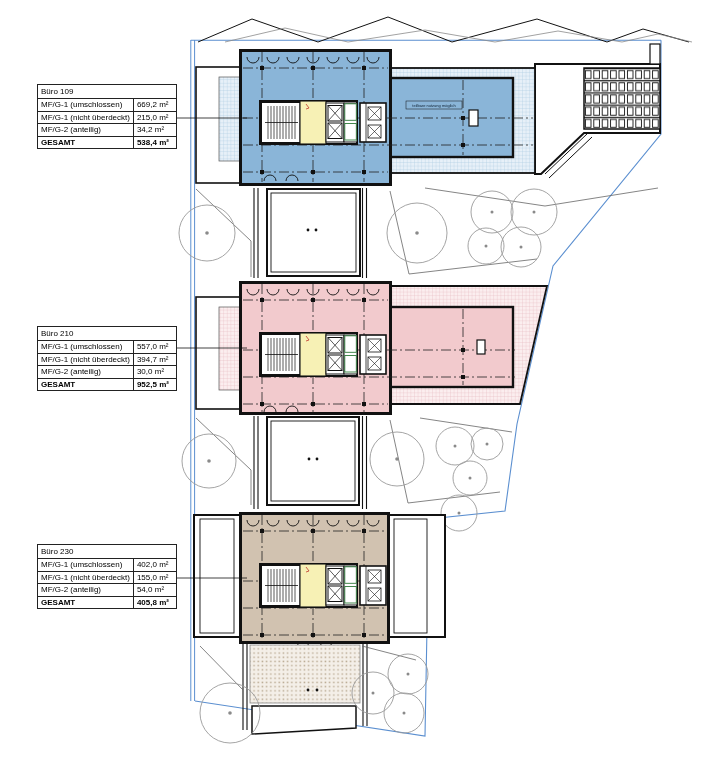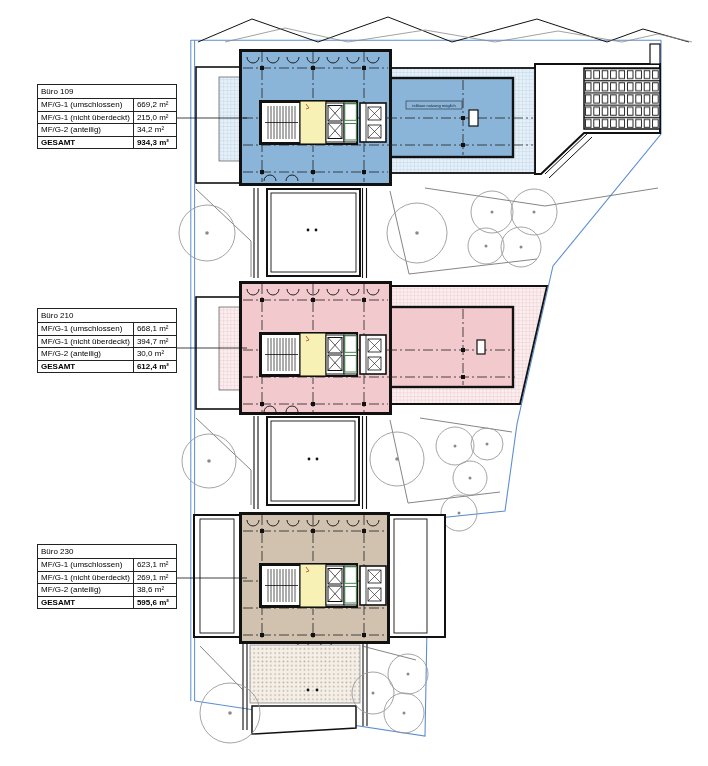--- a/index.html
+++ b/index.html
@@ -269,66 +269,66 @@
   <tr>
           <td>MF/G-1 (nicht überdeckt)</td>
           <td class="val">215,0 m²</td>
         </tr>
   <tr>
           <td>MF/G-2 (anteilig)</td>
           <td class="val">34,2 m²</td>
         </tr>
   <tr class="t-total">
           <td>GESAMT</td>
-          <td class="val">934,3 m²</td>
+          <td class="val">538,4 m²</td>
         </tr>
 </tbody>
     </table>
 
-<table class="area-table" style="top:308px">
+<table class="area-table" style="top:326px">
   <tbody>
         <tr class="t-title">
           <td colspan="2">Büro 210</td>
         </tr>
   <tr>
           <td>MF/G-1 (umschlossen)</td>
-          <td class="val">668,1 m²</td>
+          <td class="val">557,0 m²</td>
         </tr>
   <tr>
           <td>MF/G-1 (nicht überdeckt)</td>
           <td class="val">394,7 m²</td>
         </tr>
   <tr>
           <td>MF/G-2 (anteilig)</td>
           <td class="val">30,0 m²</td>
         </tr>
   <tr class="t-total">
           <td>GESAMT</td>
-          <td class="val">612,4 m²</td>
+          <td class="val">952,5 m²</td>
         </tr>
 </tbody>
     </table>
 
 <table class="area-table" style="top:544px">
   <tbody>
         <tr class="t-title">
           <td colspan="2">Büro 230</td>
         </tr>
   <tr>
           <td>MF/G-1 (umschlossen)</td>
-          <td class="val">623,1 m²</td>
+          <td class="val">402,0 m²</td>
         </tr>
   <tr>
           <td>MF/G-1 (nicht überdeckt)</td>
-          <td class="val">269,1 m²</td>
+          <td class="val">155,0 m²</td>
         </tr>
   <tr>
           <td>MF/G-2 (anteilig)</td>
-          <td class="val">38,6 m²</td>
+          <td class="val">54,0 m²</td>
         </tr>
   <tr class="t-total">
           <td>GESAMT</td>
-          <td class="val">595,6 m²</td>
+          <td class="val">405,8 m²</td>
         </tr>
 </tbody>
     </table>
 
 </div>
 
 </body></html>

